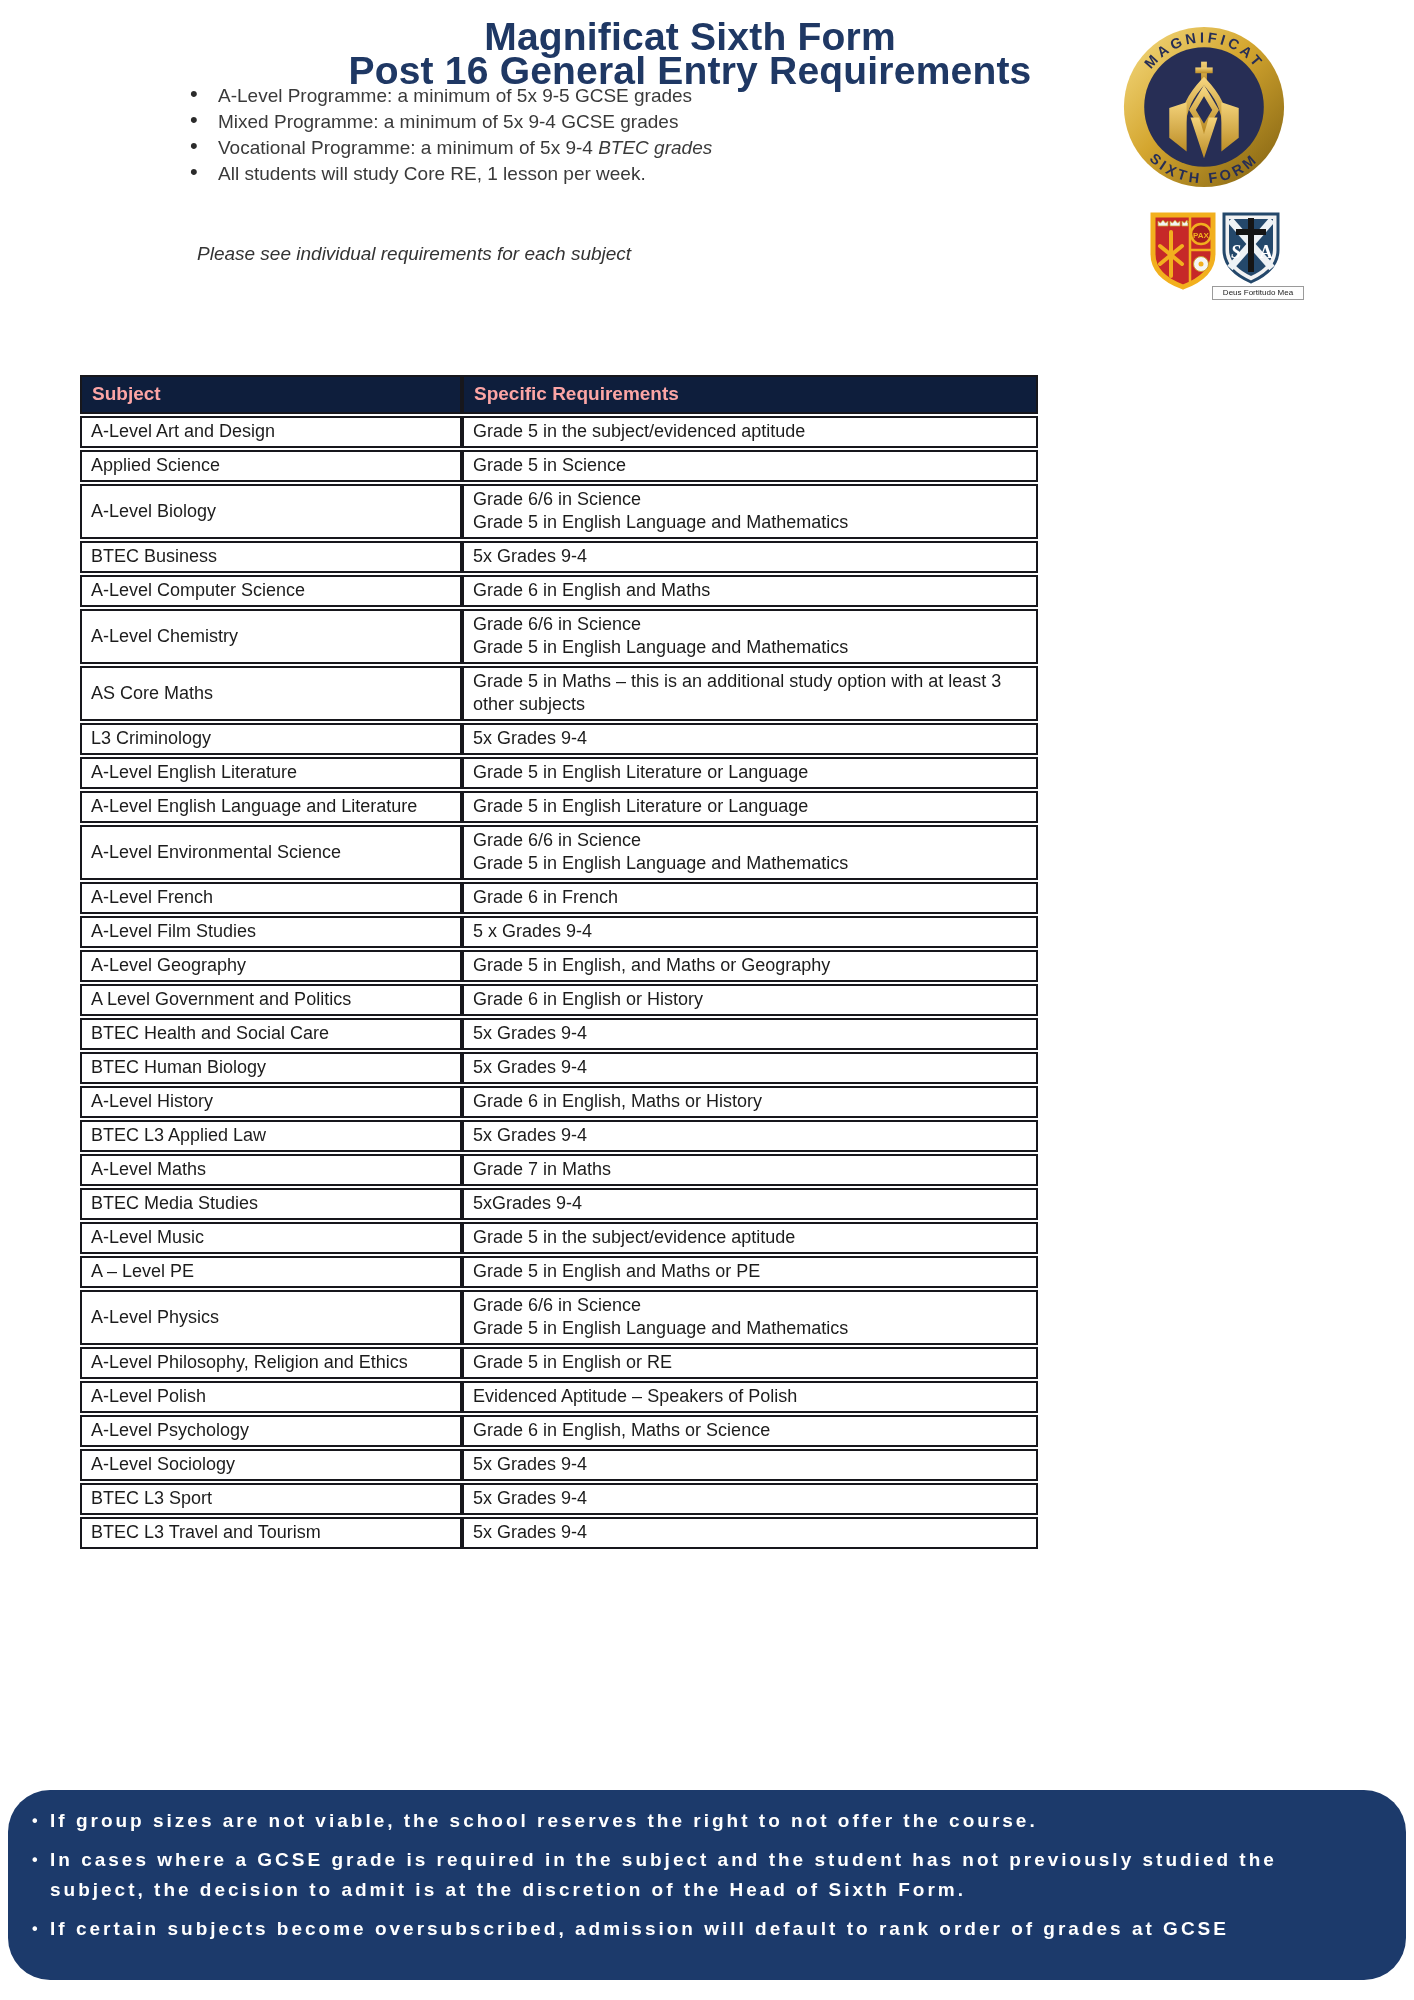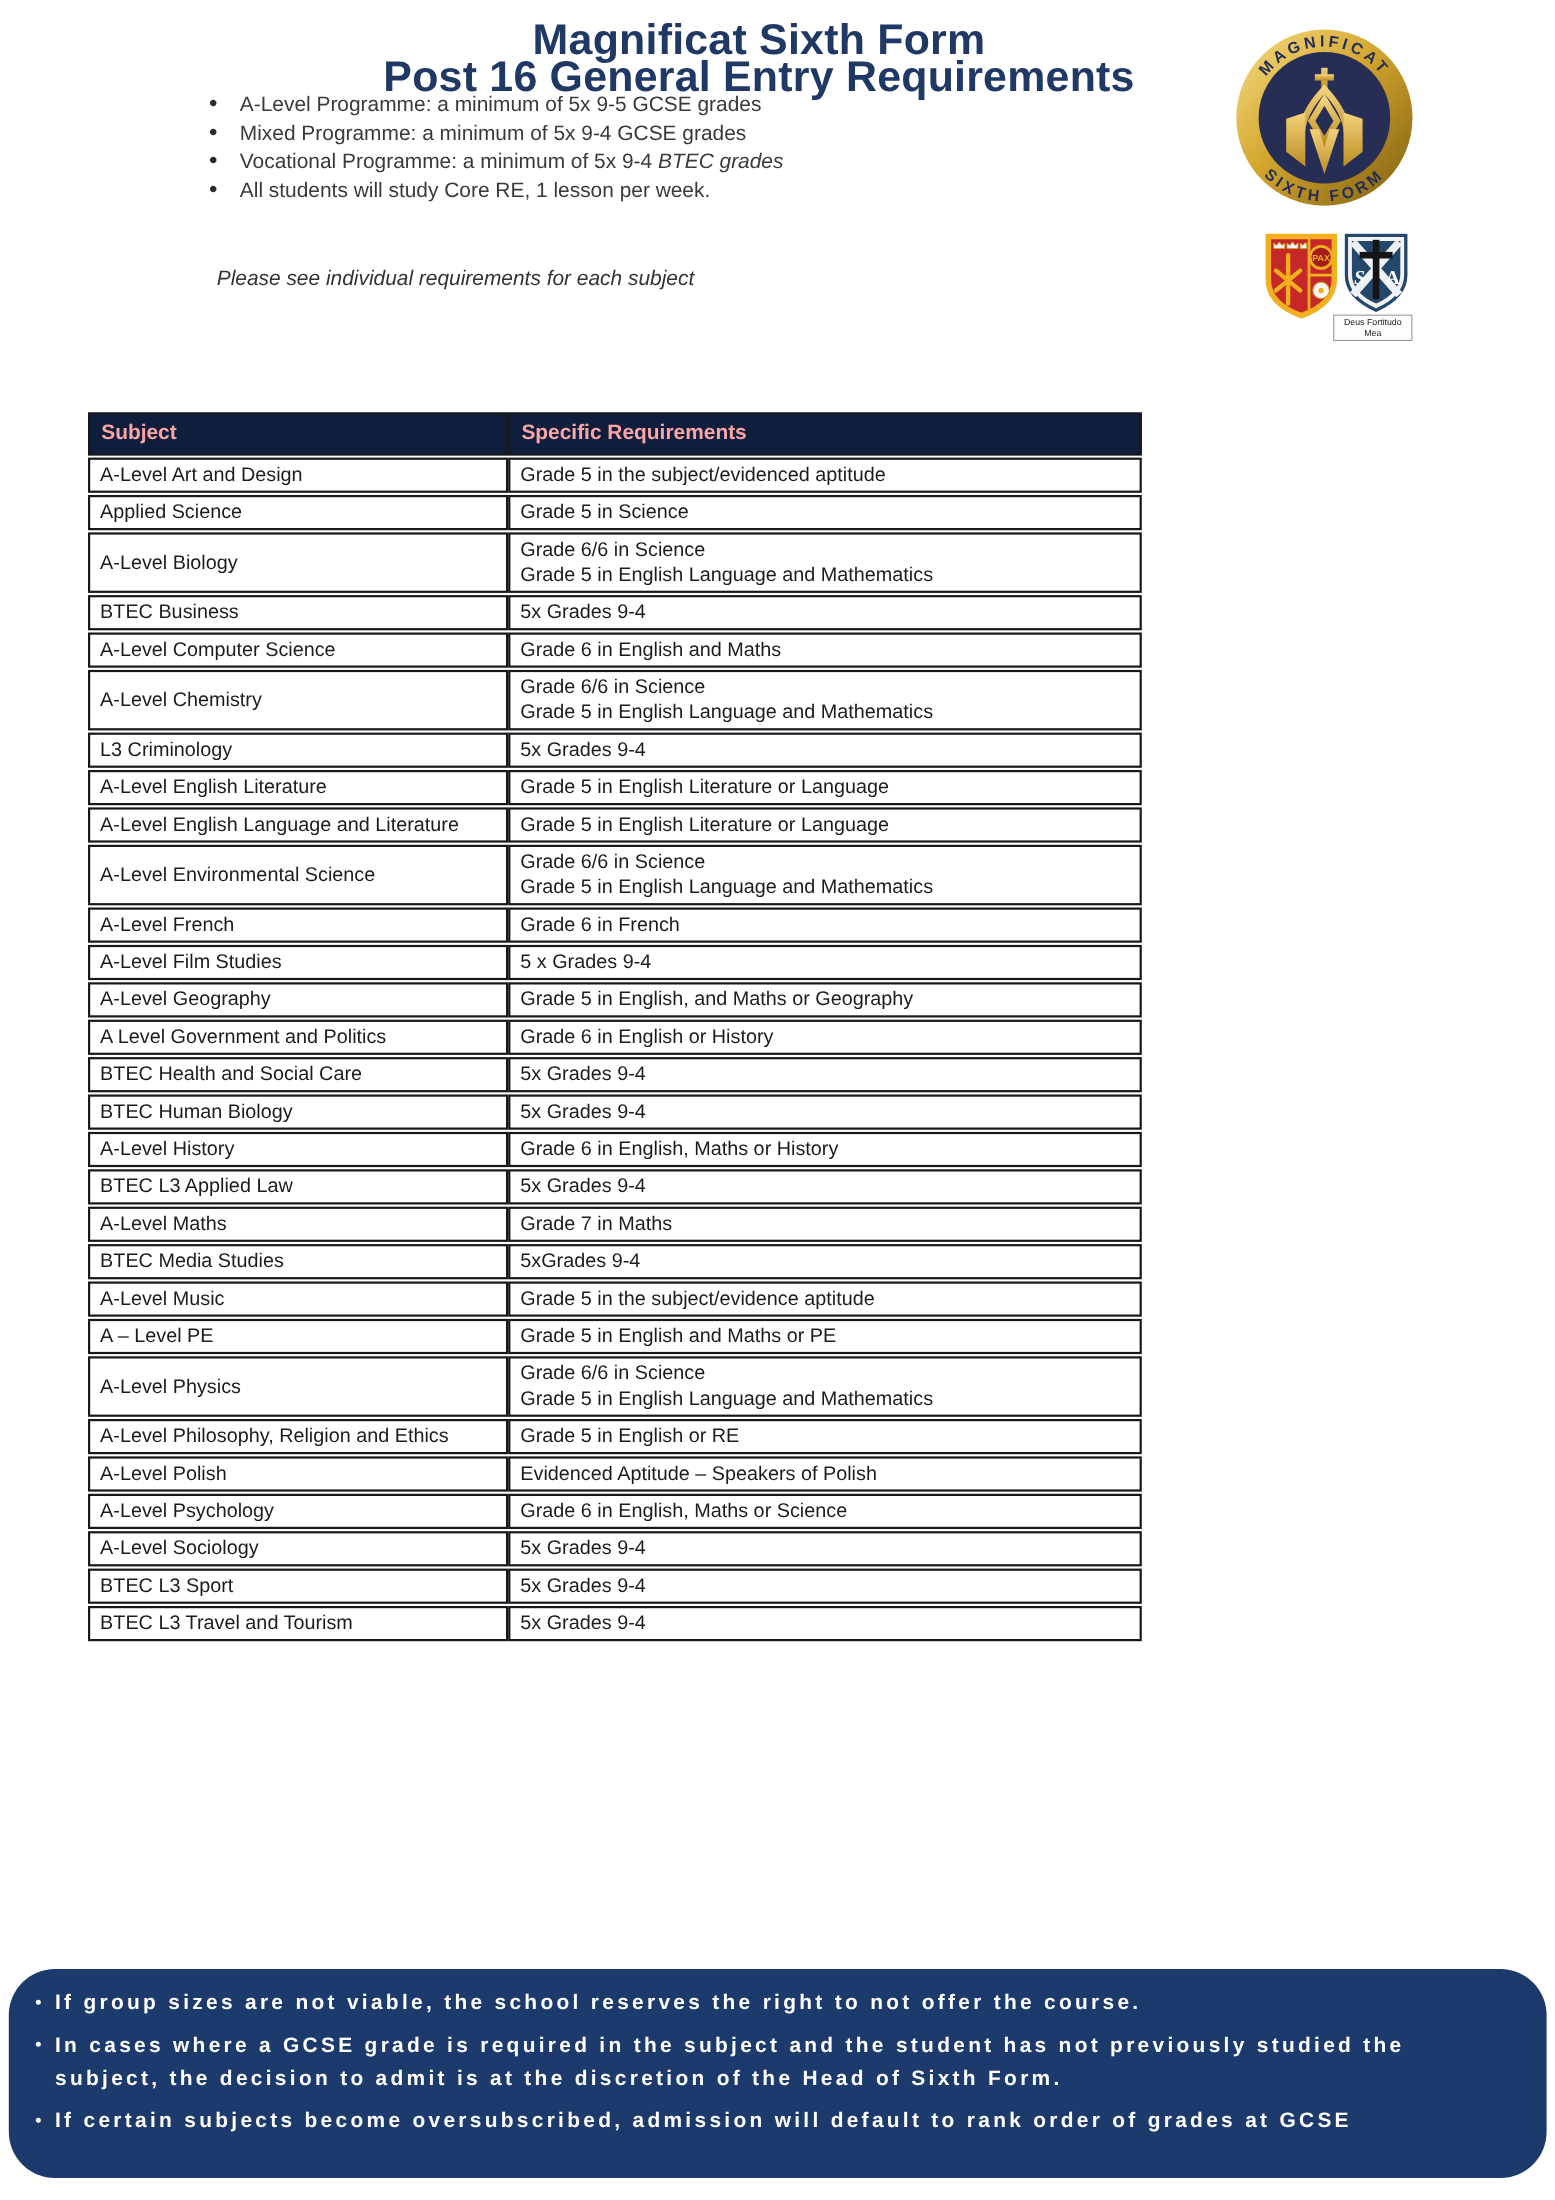--- a/index.html
+++ b/index.html
@@ -54,21 +54,21 @@
     color: #333333;
   }
 
   
   .main-logo { position: absolute; top: 24px; left: 1122px; }
   .crest-1 { position: absolute; top: 212px; left: 1150px; }
   .crest-2 { position: absolute; top: 212px; left: 1222px; }
   .motto-box {
     position: absolute;
     top: 286px; left: 1212px;
-    width: 72px;
+    width: 92px;
     border: 1px solid #9a9a9a;
     background: #fdfdfd;
     font-size: 8px;
     color: #222;
     text-align: center;
     padding: 1px 0;
     line-height: 10px;
   }
 
   
@@ -253,20 +253,25 @@
         <tr>
           <td class="subject-cell">A-Level Computer Science</td>
           <td class="req-cell">Grade 6 in English and Maths</td>
         </tr>
         <tr>
           <td class="subject-cell">A-Level Chemistry</td>
           <td class="req-cell">Grade 6/6 in Science
 Grade 5 in English Language and Mathematics</td>
         </tr>
         <tr>
+          <td class="subject-cell">AS Core Maths</td>
+          <td class="req-cell">Grade 5 in Maths – this is an additional study option with at least 3
+other subjects</td>
+        </tr>
+        <tr>
           <td class="subject-cell">L3 Criminology</td>
           <td class="req-cell">5x Grades 9-4</td>
         </tr>
         <tr>
           <td class="subject-cell">A-Level English Literature</td>
           <td class="req-cell">Grade 5 in English Literature or Language</td>
         </tr>
         <tr>
           <td class="subject-cell">A-Level English Language and Literature</td>
           <td class="req-cell">Grade 5 in English Literature or Language</td>

